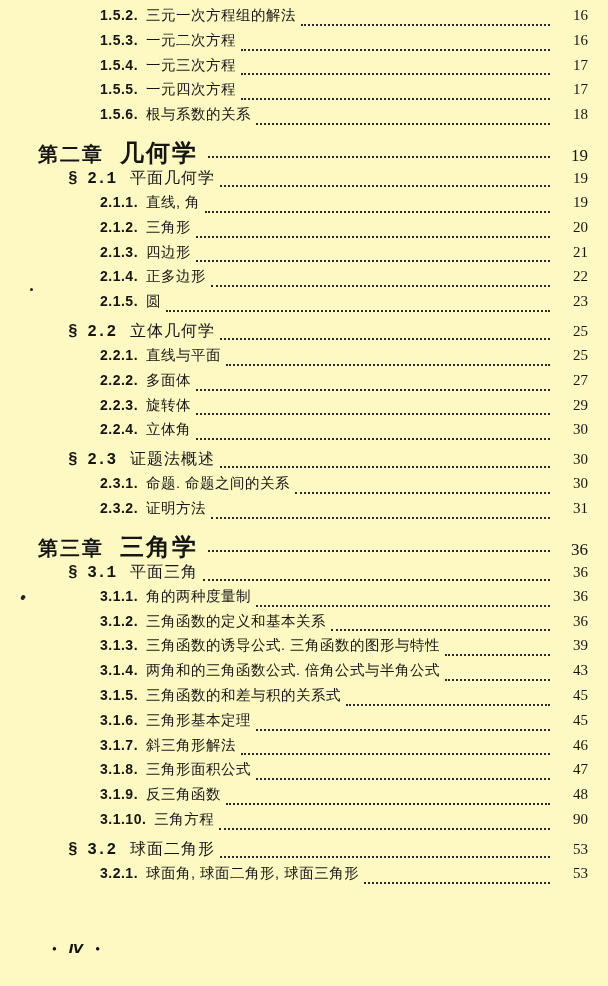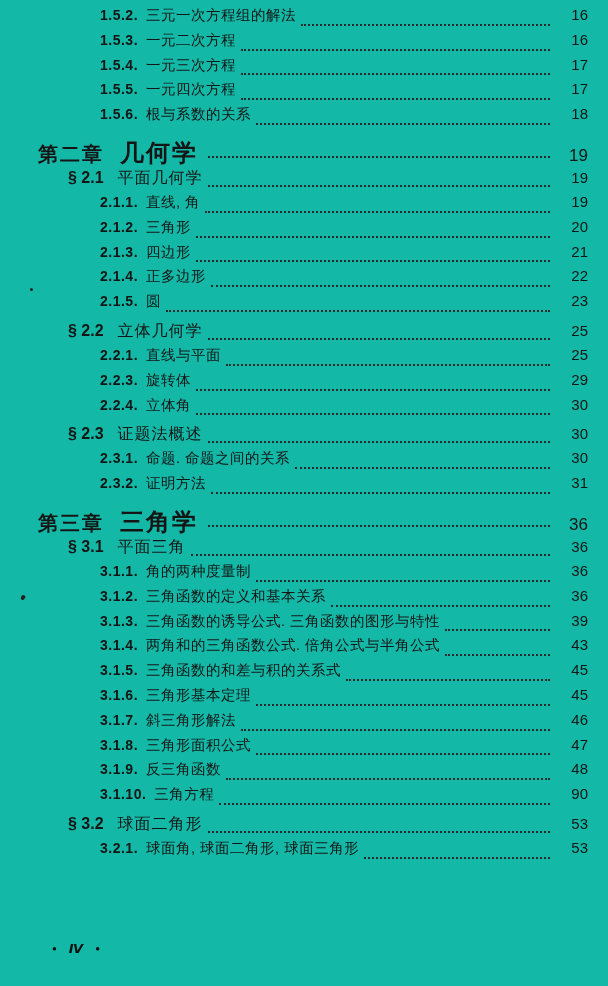--- a/index.html
+++ b/index.html
@@ -1,20 +1,20 @@
 <!DOCTYPE html>
 <html><head>
 <meta charset="utf-8">
 <style>
   html,body{margin:0;padding:0;background:#e8e8e8;}
   .page{
     position:relative;
     width:608px;height:986px;
     margin:0 auto;
-    background:#14b8a6;
+    background:#fef9c3;
     overflow:hidden;
     font-family:"Liberation Sans","DejaVu Sans",sans-serif;
     color:#151515;
     box-sizing:border-box;
     padding-top:6px;
   }
   .toc{position:relative;width:100%;}
   .row{
     display:flex;
     align-items:baseline;
@@ -30,28 +30,29 @@
     margin:0 8px 0 5px;
     align-self:flex-end;
     height:0;
     margin-bottom:5px;
   }
   .row .pagenum{
     flex:0 0 30px;
     text-align:right;
     font-size:15px;
     white-space:nowrap;
+    font-family:Liberation Serif, serif;
   }
   
   .row.item{height:24.8px;padding-left:100px;font-size:14.5px;}
   .row.item .num{font-size:14px;margin-right:8px;letter-spacing:.5px;}
   .row.item .title{letter-spacing:.5px;}
   
   .row.section{height:29px;padding-left:68px;font-size:16px;padding-top:4px;}
-  .row.section .num{font-size:16px;margin-right:14px;font-weight:700;}
+  .row.section .num{font-size:16px;margin-right:14px;font-weight:700;font-family:Liberation Mono, monospace;}
   .row.section .title{letter-spacing:1px;}
   .row.section .leader{margin-bottom:6px;}
   
   .row.chapter{height:34px;padding-left:38px;padding-top:7px;}
   .row.chapter .num{font-size:20px;font-weight:700;margin-right:16px;letter-spacing:2px;}
   .row.chapter .title{font-size:24px;font-weight:700;letter-spacing:2px;}
   .row.chapter .leader{margin-bottom:6px;margin-left:10px;}
   .row.chapter .pagenum{font-size:17px;}
   
   .footer{
@@ -169,20 +170,26 @@
       <span class="pagenum">25</span>
     </div>
 
     <div class="row item">
       <span class="num">2.2.1.</span>
       <span class="title">直线与平面</span>
       <span class="leader"></span>
       <span class="pagenum">25</span>
     </div>
 
+    <div class="row item">
+      <span class="num">2.2.2.</span>
+      <span class="title">多面体</span>
+      <span class="leader"></span>
+      <span class="pagenum">27</span>
+    </div>
 
     <div class="row item">
       <span class="num">2.2.3.</span>
       <span class="title">旋转体</span>
       <span class="leader"></span>
       <span class="pagenum">29</span>
     </div>
 
     <div class="row item">
       <span class="num">2.2.4.</span>

